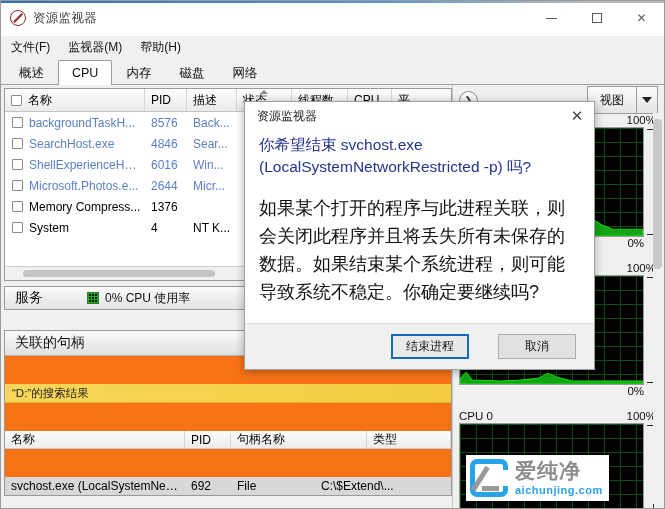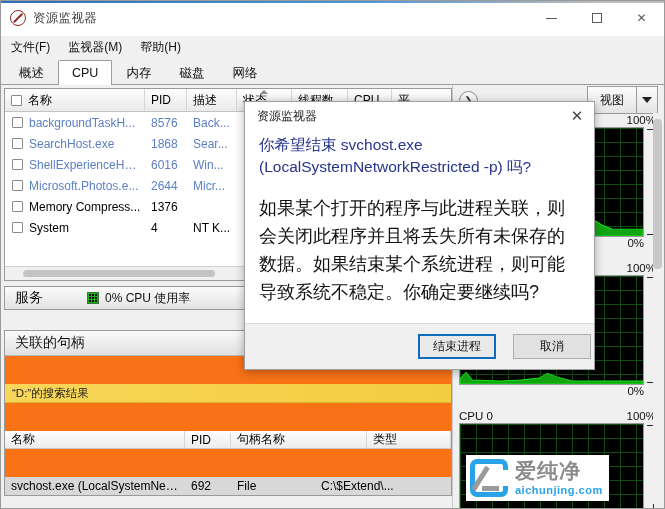--- a/index.html
+++ b/index.html
@@ -232,21 +232,21 @@
     margin-left:auto;width:34px;height:100%;display:flex;align-items:center;
     justify-content:center;font-size:15px;color:#444;font-weight:300;
   }
   .dlg-body{padding:4px 14px 16px 14px;}
   .dlg-head-text{
     font-size:15.5px;color:#26348c;line-height:1.45;margin-bottom:12px;
   }
   .dlg-msg{font-size:18px;color:#111;line-height:1.55;margin-top:16px;}
   .dlg-foot{
     background:#f0f0f0;border-top:1px solid #dcdcdc;
-    padding:10px 3px;display:flex;justify-content:flex-end;gap:17px;
+    padding:10px 18px;display:flex;justify-content:flex-end;gap:29px;
   }
   .btn{
     min-width:78px;height:25px;font-size:12px;font-family:inherit;
     background:#e1e1e1;border:1px solid #adadad;color:#111;
     display:flex;align-items:center;justify-content:center;box-sizing:border-box;
   }
   .btn.default{border:2px solid #0f6cbd;background:#e9e9e9;}
   
   .watermark{
     position:absolute;left:466px;top:455px;display:flex;align-items:center;
@@ -336,21 +336,21 @@
             </div>
             <div class="pcell c-pid dim">8576</div>
             <div class="pcell c-desc dim">Back...</div>
           </div>
 
           <div class="prow">
             <div class="namecell">
               <span class="cb"></span>
               <span class="dim">SearchHost.exe</span>
             </div>
-            <div class="pcell c-pid dim">1868</div>
+            <div class="pcell c-pid dim">4846</div>
             <div class="pcell c-desc dim">Sear...</div>
           </div>
 
           <div class="prow">
             <div class="namecell">
               <span class="cb"></span>
               <span class="dim">ShellExperienceHo...</span>
             </div>
             <div class="pcell c-pid dim">6016</div>
             <div class="pcell c-desc dim">Win...</div>

